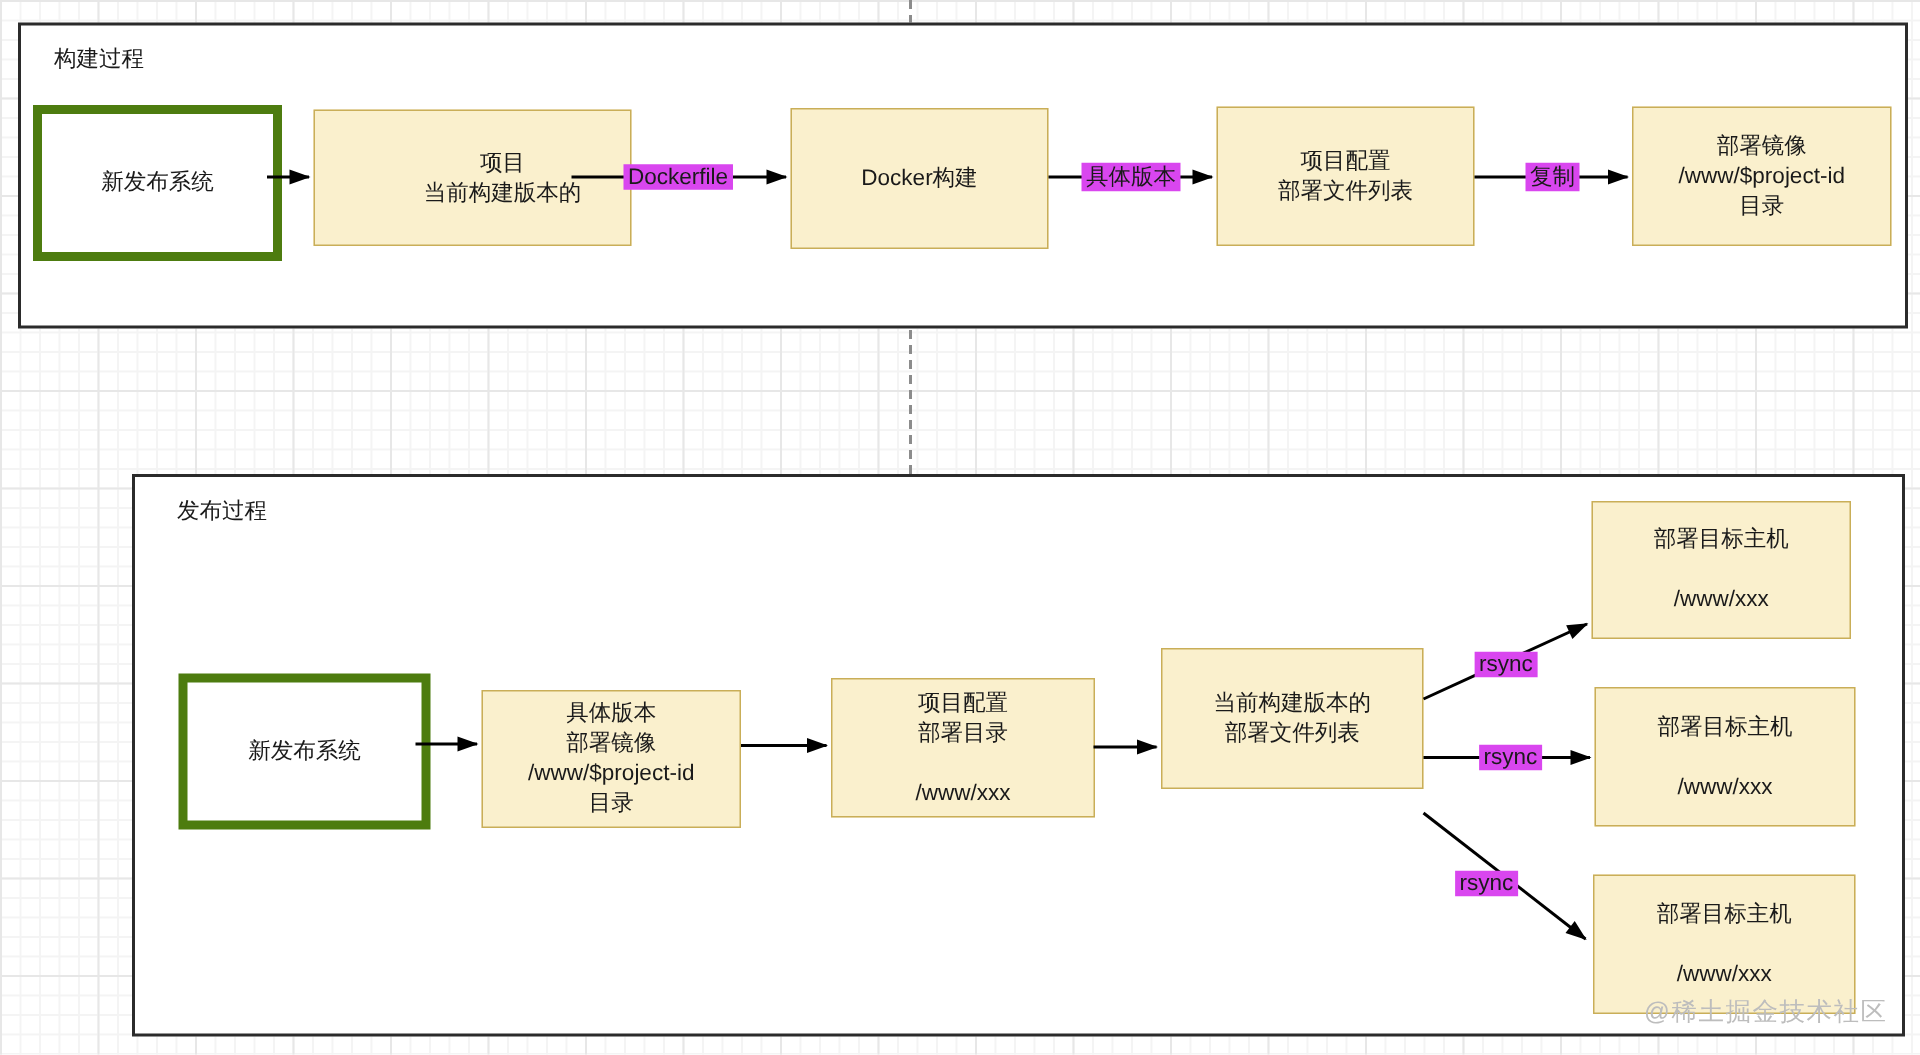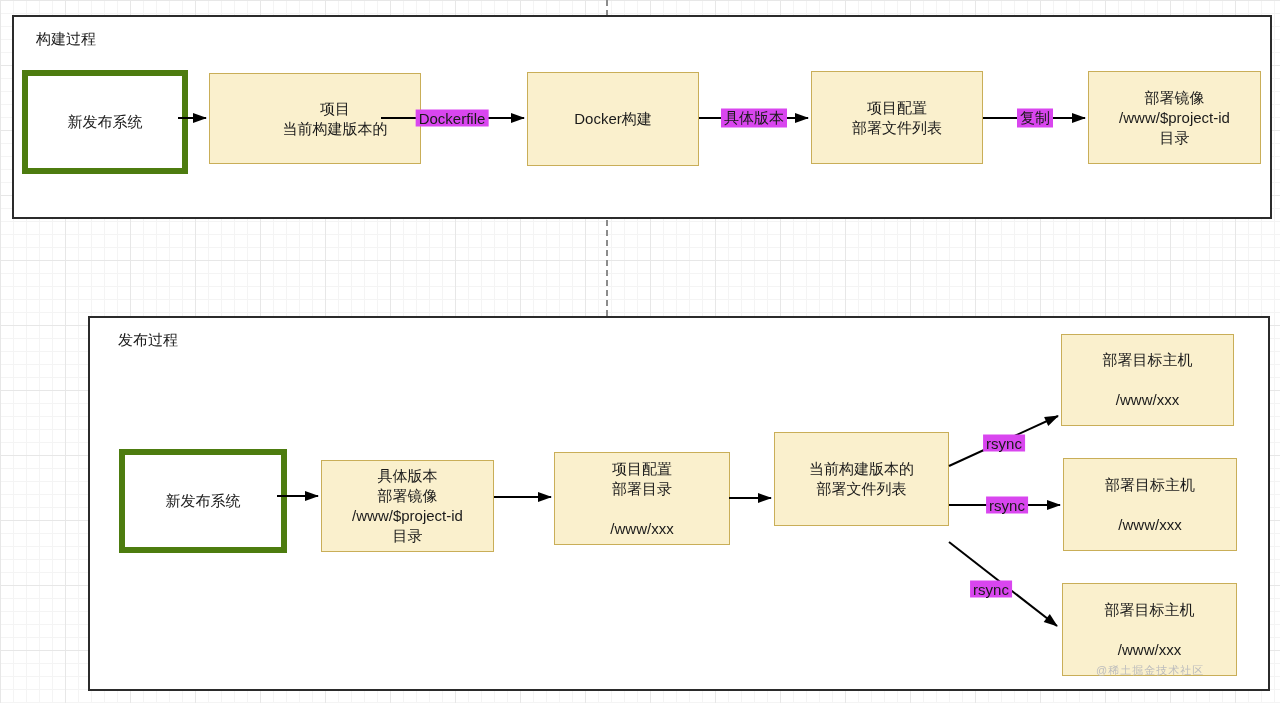--- a/index.html
+++ b/index.html
@@ -33,21 +33,21 @@
   .node.yellow{background:#FAF0CD;border:1.5px solid #C9AE58;}
   .node.plain{background:#ffffff;border:6px solid #4d7c0f;}
   .nline{min-height:20px;white-space:pre;}
   .arrows{position:absolute;left:0;top:0;z-index:3;pointer-events:none;}
   .edge-label{
     position:absolute;transform:translate(-50%,-50%);
     background:#d946ef;padding:0 3px;font-size:15px;z-index:4;white-space:nowrap;
   }
   .watermark{
     position:absolute;left:1096px;top:663px;z-index:5;
-    font-size:11px;color:#bdbdbd;letter-spacing:1px;white-space:nowrap;
+    font-size:17px;color:#bdbdbd;letter-spacing:1px;white-space:nowrap;
   }
 </style>
 </head>
 <body>
 
 <div class="dashed-divider"></div>
 
 <div class="container" style="left:12px;top:15px;width:1256px;height:200px;"></div>
 <div class="container-title" style="left:36px;top:30px;">构建过程</div>
 

